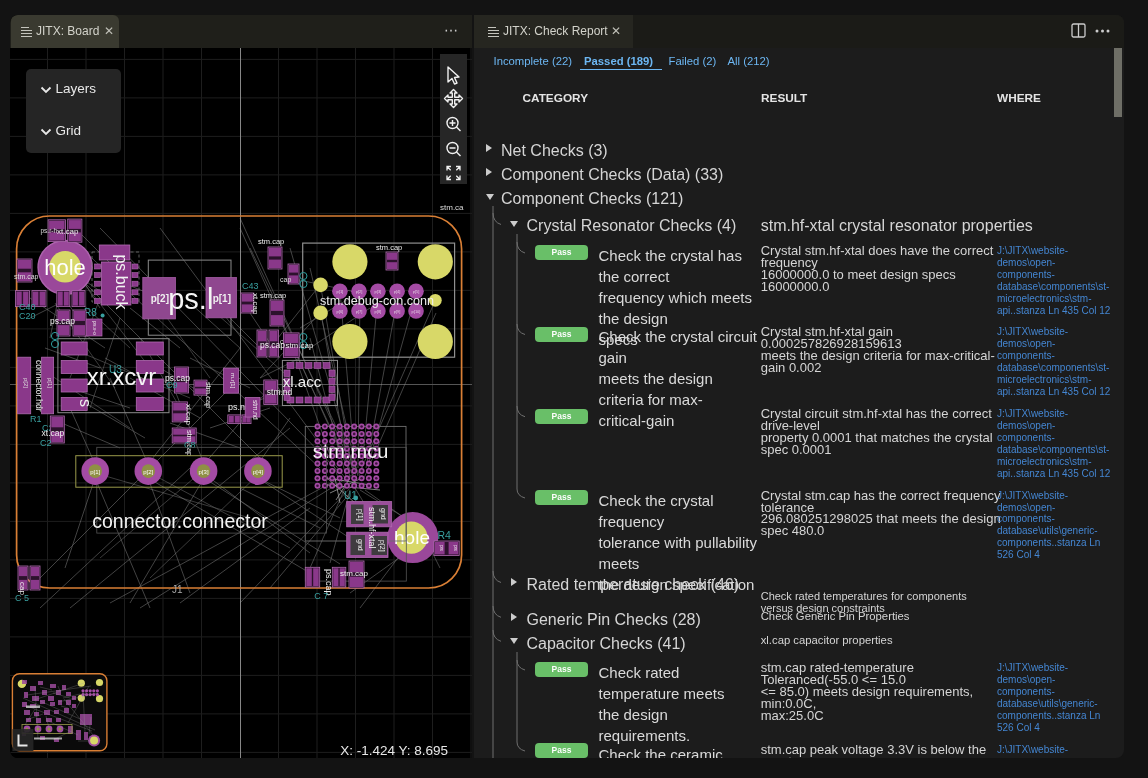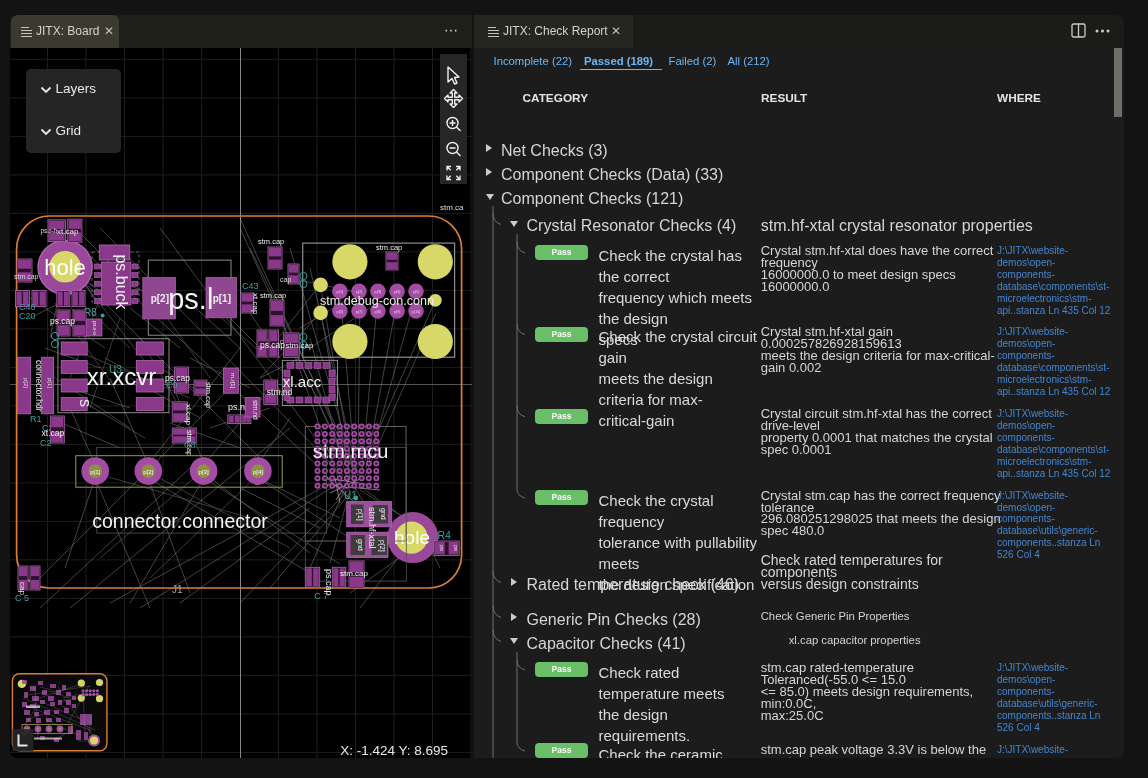--- a/index.html
+++ b/index.html
@@ -934,29 +934,29 @@
       <div class="res" style="top:393.4px;">Crystal circuit stm.hf-xtal has the correct drive-level<br>property 0.0001 that matches the crystal spec 0.0001</div>
       <div class="where" style="top:393.4px;">J:\JITX\website-<br>demos\open-<br>components-<br>database\components\st-<br>microelectronics\stm-<br>api..stanza Ln 435 Col 12</div>
 
       <div class="badge" style="top:475.3px;">Pass</div>
       <div class="desc" style="top:474.6px;">Check the crystal frequency<br>tolerance with pullability meets<br>the design specification</div>
       <div class="res" style="top:474.6px;">Crystal stm.cap has the correct frequency tolerance<br>296.080251298025 that meets the design spec 480.0</div>
       <div class="where" style="top:474.6px;">J:\JITX\website-<br>demos\open-<br>components-<br>database\utils\generic-<br>components..stanza Ln<br>526 Col 4</div>
 
       <span class="tri right" style="left:37px; top:563px;"></span>
       <span class="tlabel" style="left:52.5px; top:561px;">Rated temperature check (46)</span>
-      <div class="res" style="top:540px; font-size:14px; line-height:11.9px;">Check rated temperatures for components<br>versus design constraints</div>
+      <div class="res" style="top:576px; font-size:11px; line-height:11.9px;">Check rated temperatures for components<br>versus design constraints</div>
 
       <span class="tri right" style="left:37px; top:597.8px;"></span>
       <span class="tlabel" style="left:52.5px; top:595.8px;">Generic Pin Checks (28)</span>
       <div class="res" style="top:595.8px; font-size:11.3px;">Check Generic Pin Properties</div>
 
       <span class="tri down" style="left:36px; top:623.3px;"></span>
       <span class="tlabel" style="left:52.5px; top:619.8px;">Capacitor Checks (41)</span>
-      <div class="res" style="top:619.8px; font-size:11.3px;margin-left:28px;">xl.cap capacitor properties</div>
+      <div class="res" style="top:619.8px; font-size:11.3px;">xl.cap capacitor properties</div>
 
       <div class="badge" style="top:647.3px;">Pass</div>
       <div class="desc" style="top:647.4px;">Check rated temperature meets<br>the design requirements.</div>
       <div class="res" style="top:647.4px;">stm.cap rated-temperature Toleranced(-55.0 &lt;= 15.0<br>&lt;= 85.0) meets design requirements, min:0.0C,<br>max:25.0C</div>
       <div class="where" style="top:647.4px;">J:\JITX\website-<br>demos\open-<br>components-<br>database\utils\generic-<br>components..stanza Ln<br>526 Col 4</div>
 
       <div class="badge" style="top:728.4px;">Pass</div>
       <div class="desc" style="top:729.4px;">Check the ceramic capacitor</div>
       <div class="res" style="top:729.4px;">stm.cap peak voltage 3.3V is below the worst-case</div>
       <div class="where" style="top:728.9px;">J:\JITX\website-</div>

